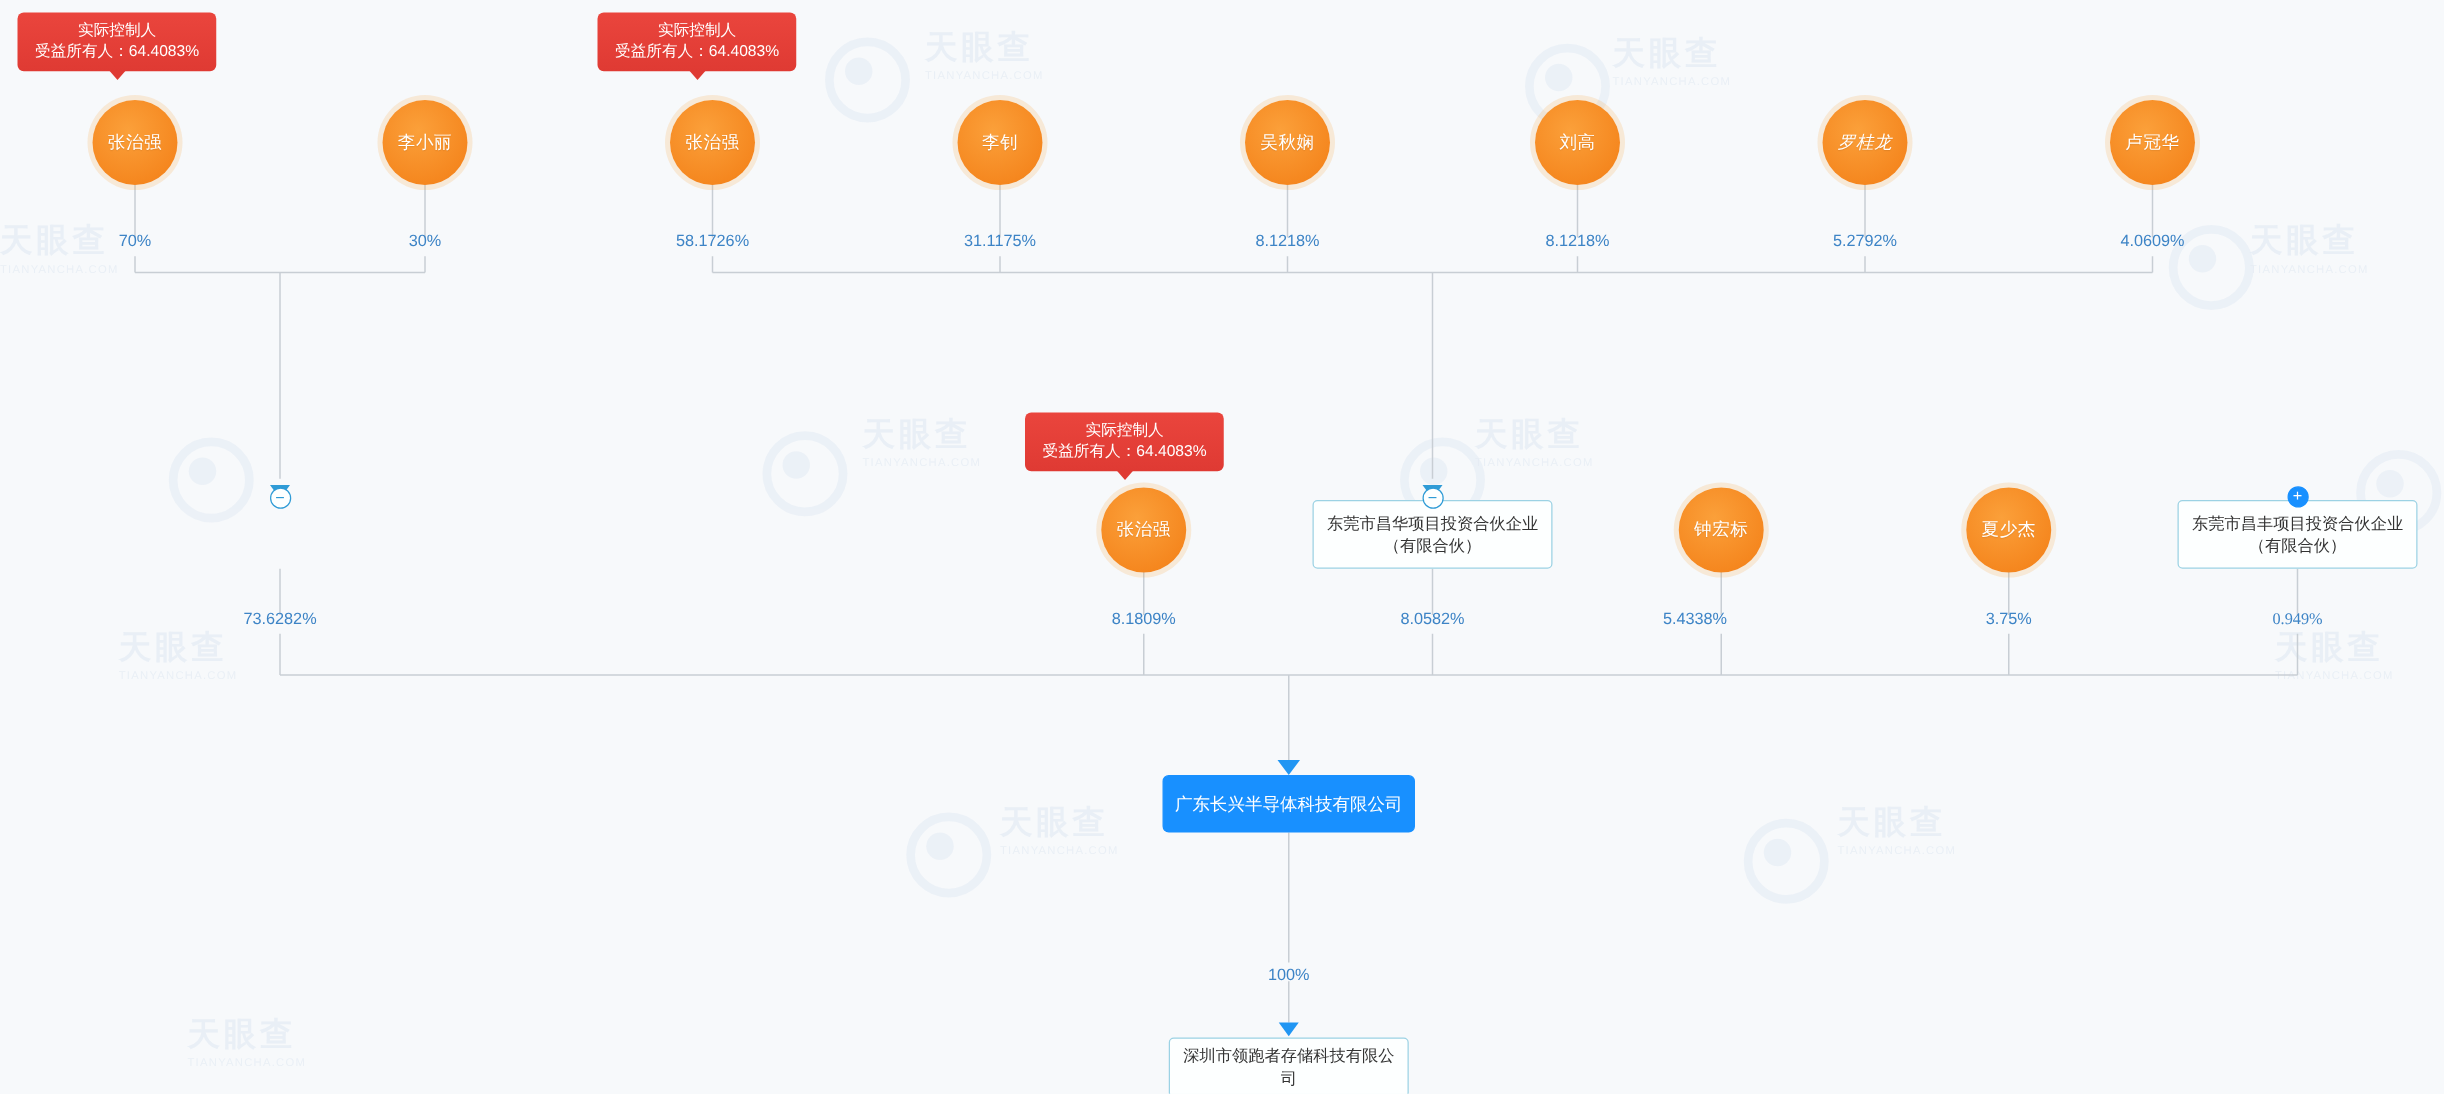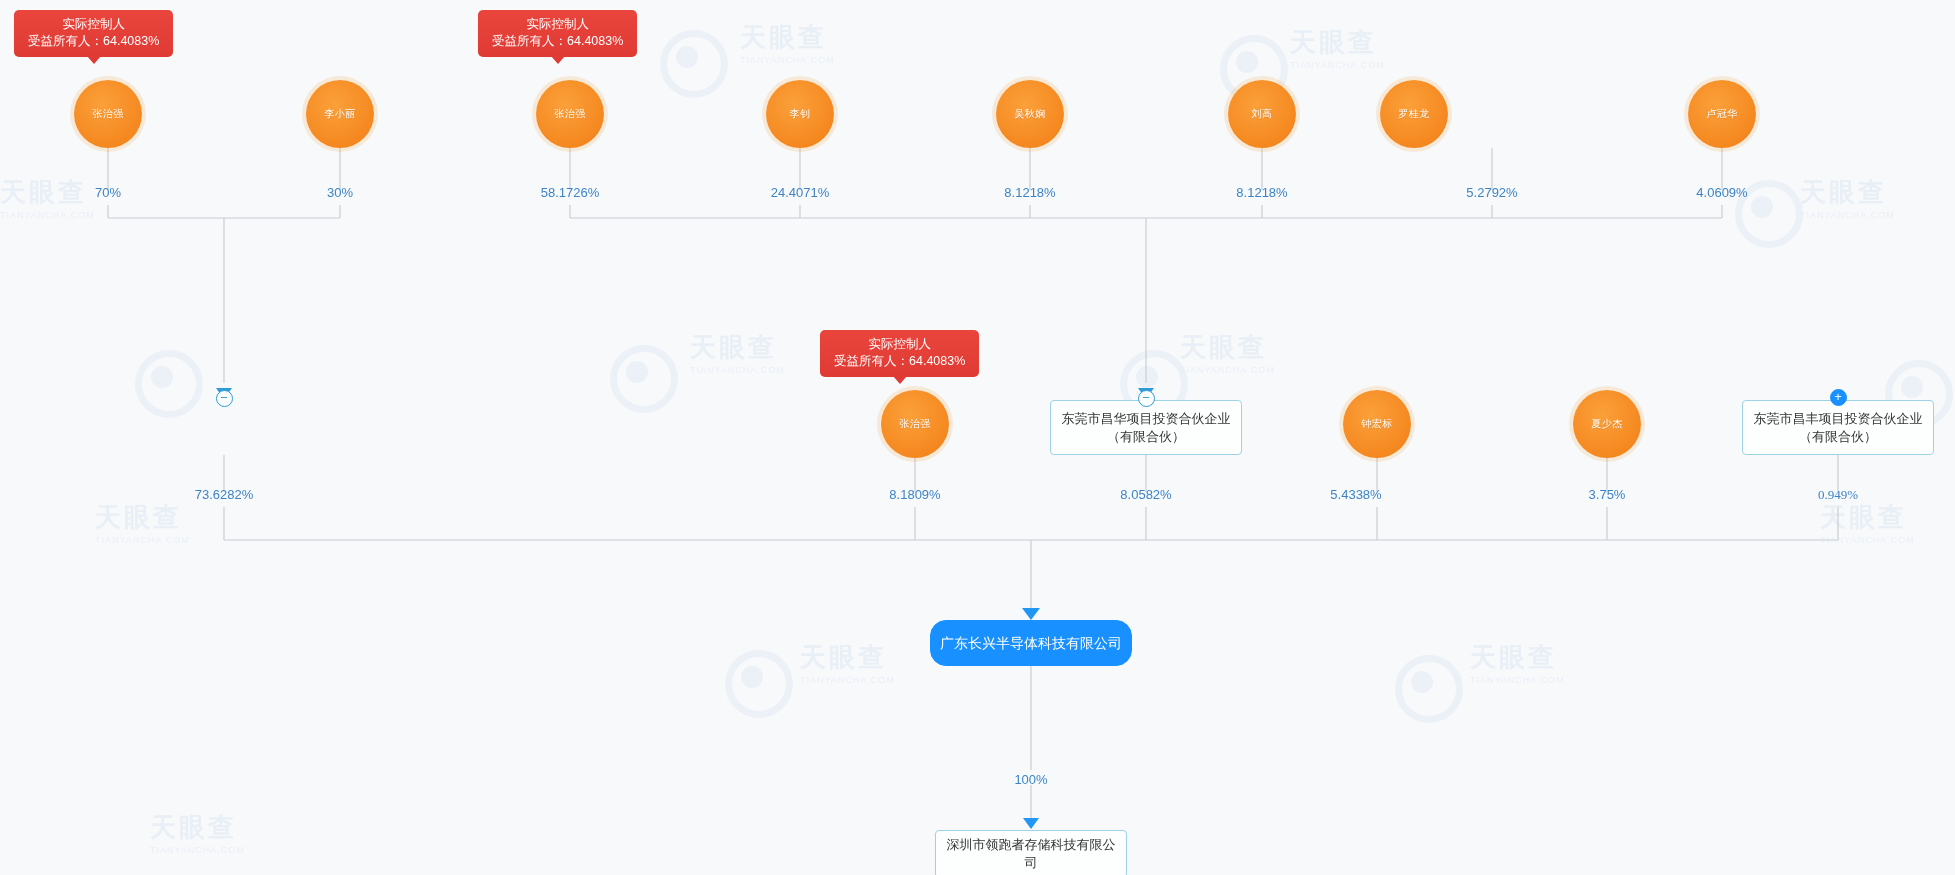--- a/index.html
+++ b/index.html
@@ -74,21 +74,21 @@
     background: #f7941e;
     background: radial-gradient(circle at 42% 36%, #fba03a 0%, #f5871f 72%, #ee7d14 100%);
     box-shadow: 0 0 0 4px rgba(247,148,30,.16);
     display: flex;
     align-items: center;
     justify-content: center;
     cursor: pointer;
   }
   .person span {
     color: #fff;
-    font-size: 10px;
+    font-size: 14px;
     letter-spacing: .5px;
     text-shadow: 0 1px 1px rgba(0,0,0,.10);
     white-space: nowrap;
   }
 
   
   .company {
     position: absolute;
     box-sizing: border-box;
     border: 1px solid #9cd2e4;
@@ -101,21 +101,21 @@
     padding: 7px 9px;
     cursor: pointer;
     display: flex;
     align-items: center;
     justify-content: center;
   }
   .company.root {
     background: #1890ff;
     border-color: #1890ff;
     color: #fff;
-    border-radius: 16px;
+    border-radius: 5px;
     font-size: 14px;
   }
 
   
   .badge {
     position: absolute;
     background: #e8413a;
     background: linear-gradient(180deg,#ea453d 0%, #df3a33 100%);
     color: #fff;
     border-radius: 5px;
@@ -288,31 +288,31 @@
     </div>
   <div class="person" style="left:800px; top:80px;">
       <span>李钊</span>
     </div>
   <div class="person" style="left:1030px;top:80px;">
       <span>吴秋娴</span>
     </div>
   <div class="person" style="left:1262px;top:80px;">
       <span>刘高</span>
     </div>
-  <div class="person" style="left:1414px;top:80px;">
+  <div class="person" style="left:1492px;top:80px;font-style:italic;">
       <span>罗桂龙</span>
     </div>
   <div class="person" style="left:1722px;top:80px;">
       <span>卢冠华</span>
     </div>
 
   <div class="pct" style="left:108px; top:185px;">70%</div>
   <div class="pct" style="left:340px; top:185px;">30%</div>
   <div class="pct" style="left:570px; top:185px;">58.1726%</div>
-  <div class="pct" style="left:800px; top:185px;">24.4071%</div>
+  <div class="pct" style="left:800px; top:185px;">31.1175%</div>
   <div class="pct" style="left:1030px;top:185px;">8.1218%</div>
   <div class="pct" style="left:1262px;top:185px;">8.1218%</div>
   <div class="pct" style="left:1492px;top:185px;text-align:center;">5.2792%</div>
   <div class="pct" style="left:1722px;top:185px;">4.0609%</div>
 
   <div class="toggle minus" style="left:224px; top:390px;">
       <i>−</i>
     </div>
   <div class="toggle minus" style="left:1146px;top:390px;">
       <i>−</i>

